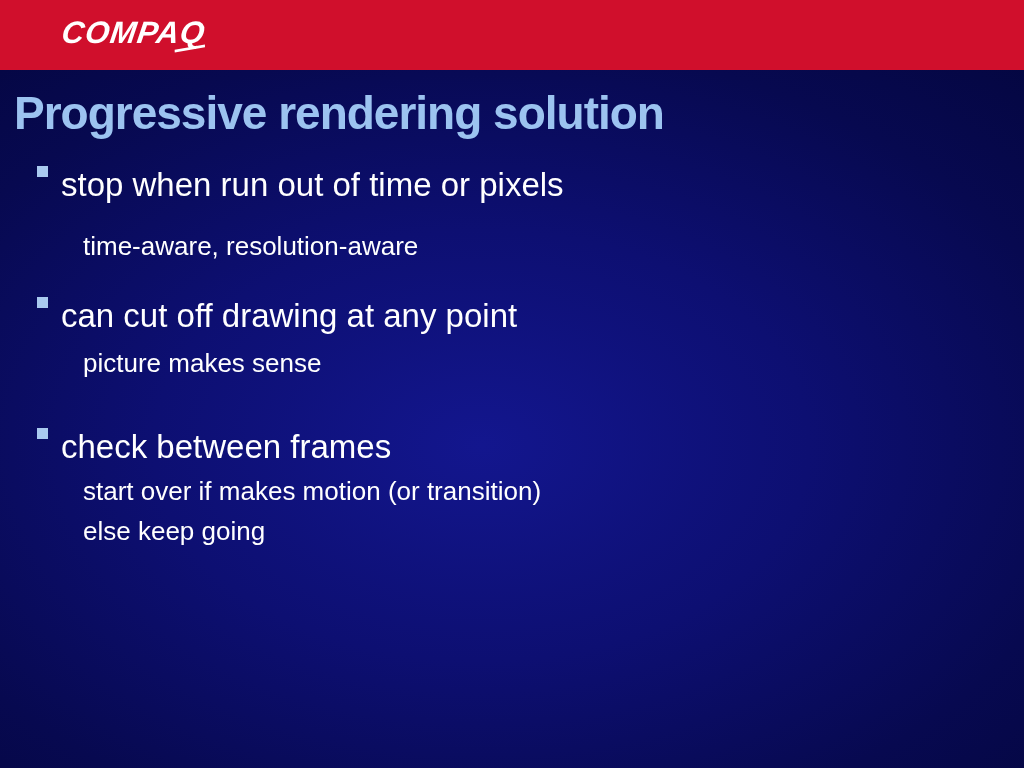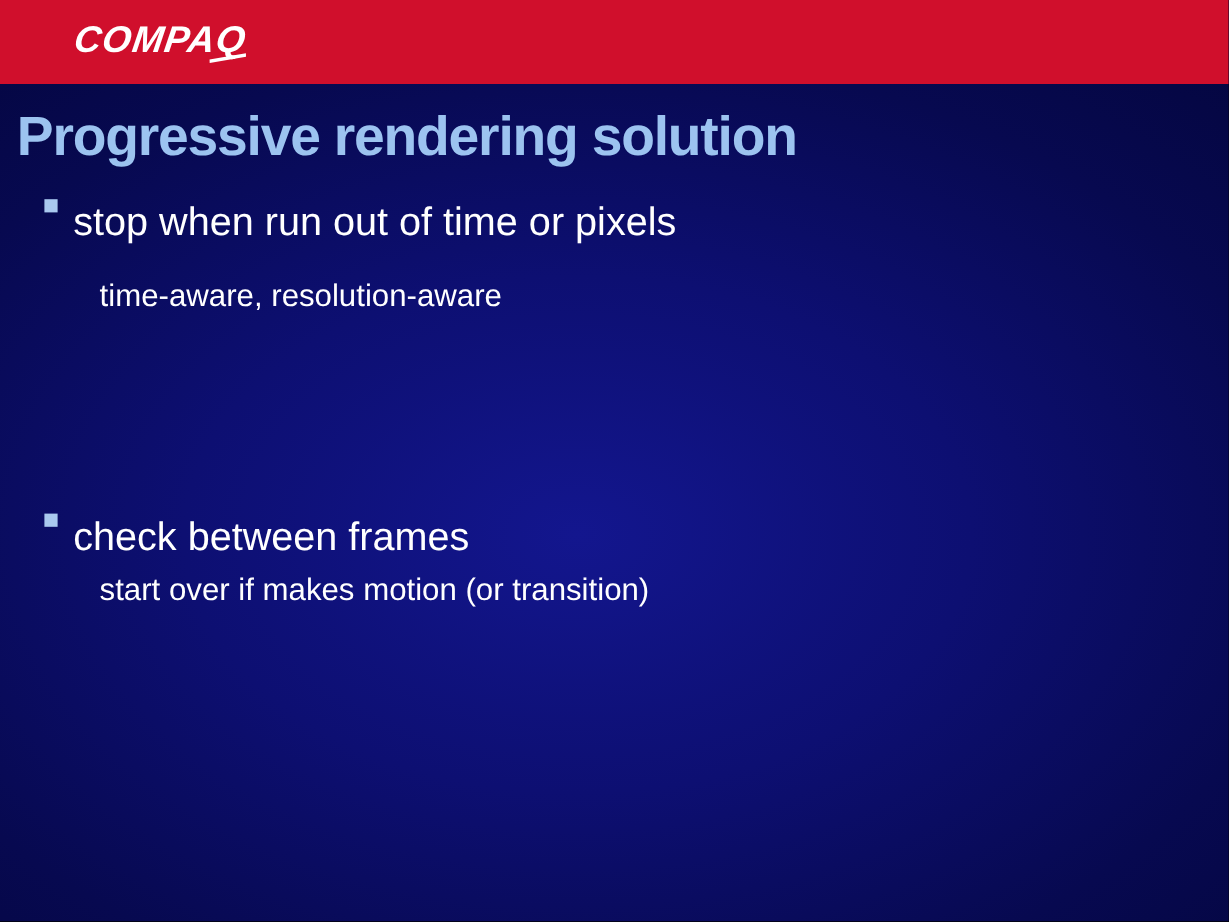--- a/index.html
+++ b/index.html
@@ -69,20 +69,26 @@
   </header>
 
   <h1 class="title">Progressive rendering solution</h1>
 
   <div class="row main b1">
     <span class="sq"></span>
     <span>stop when run out of time or pixels</span>
   </div>
   <div class="row sub s1">time-aware, resolution-aware</div>
 
+  <div class="row main b2">
+    <span class="sq"></span>
+    <span>can cut off drawing at any point</span>
+  </div>
+  <div class="row sub s2">picture makes sense</div>
 
   <div class="row main b3">
     <span class="sq"></span>
     <span>check between frames</span>
   </div>
   <div class="row sub s3a">start over if makes motion (or transition)</div>
+  <div class="row sub s3b">else keep going</div>
 
 </div>
 
 </body></html>

